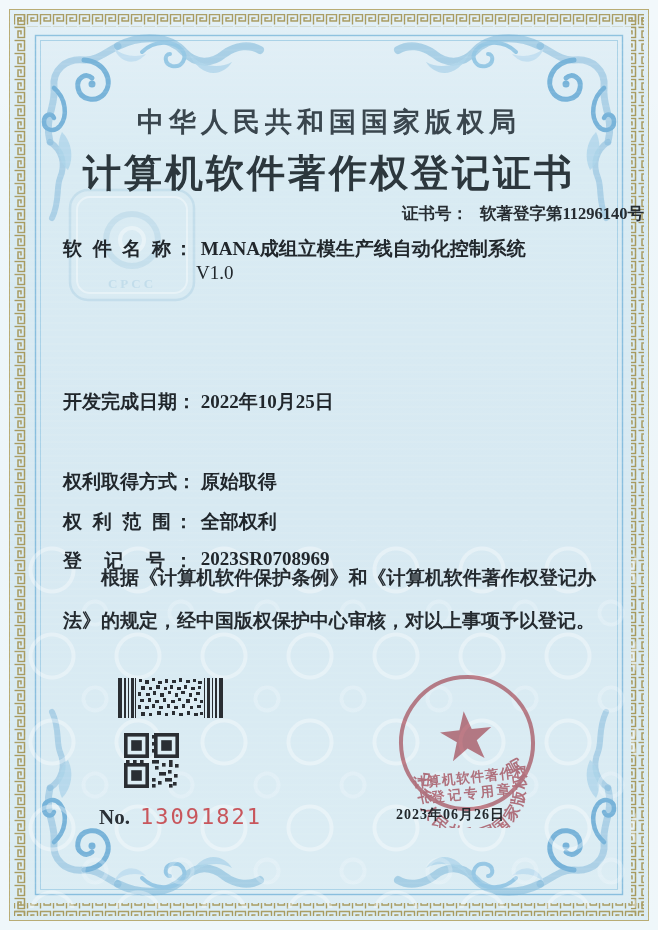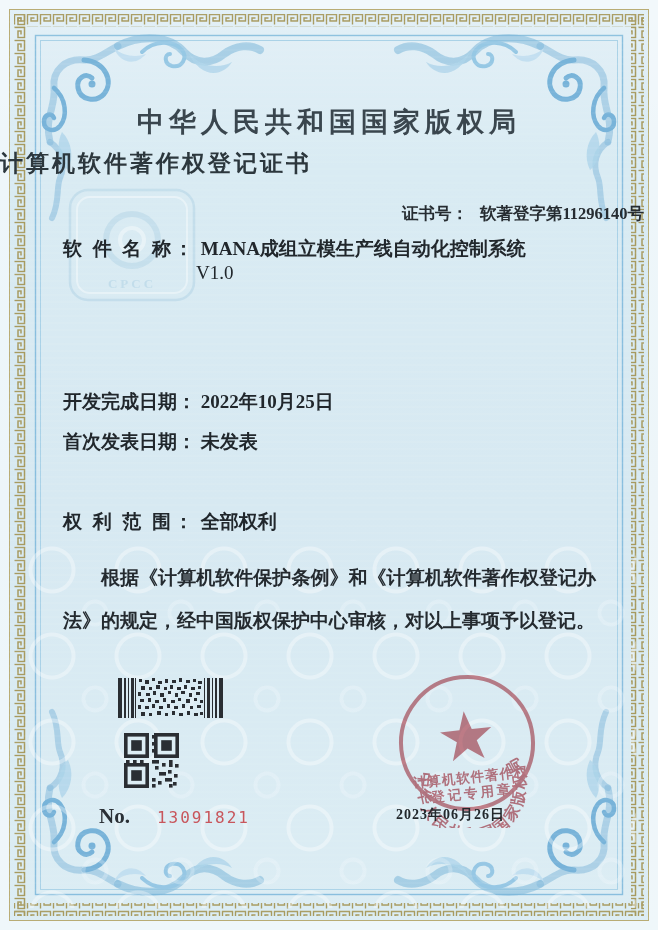--- a/index.html
+++ b/index.html
@@ -32,21 +32,21 @@
   }
   .emboss{position:absolute; left:66px; top:186px; opacity:.55; pointer-events:none;}
 
   .authority{
     position:absolute; left:0; top:104px; width:100%;
     text-align:center; font-size:27px; font-weight:bold; letter-spacing:5px;
     color:#3a464e;
   }
   .cert-title{
     position:absolute; left:0; top:148px; width:100%;
-    text-align:left; font-size:23px; font-weight:bold; letter-spacing:3px;
+    text-align:center; font-size:38px; font-weight:bold; letter-spacing:3px;
     color:#2c373d;
   }
   .certno{
     position:absolute; left:402px; top:203px; font-size:16.5px; font-weight:bold; color:#262c31;
     white-space:nowrap;
   }
   .certno .val{margin-left:12px;}
 
   .frow{position:absolute; left:63px; font-size:19px; font-weight:bold; color:#21272c; white-space:nowrap;}
   .flabel{display:inline-block; width:130px; text-align:justify; text-align-last:justify; vertical-align:top;}
@@ -59,21 +59,21 @@
     text-align:justify; text-indent:2em;
   }
 
   .barcode{position:absolute; left:118px; top:678px;}
   .qr{position:absolute; left:124px; top:733px;}
 
   .serial{position:absolute; left:99px; top:804px; font-size:21px; white-space:nowrap;}
   .serial .prefix{color:#2a3036; font-weight:600;}
   .serial .num{
     font-family:"DejaVu Sans Mono","Liberation Mono",monospace;
-    color:#c8565c; font-size:16px; letter-spacing:2px; margin-left:27px; font-weight:500;
+    color:#c8565c; font-size:22px; letter-spacing:2px; margin-left:10px; font-weight:500;
   }
 
   .seal{position:absolute; left:382px; top:658px; mix-blend-mode:multiply; opacity:.95;}
   .issue-date{
     position:absolute; left:396px; top:806px; font-size:14px; font-weight:bold;
     color:#22282c; letter-spacing:1px; white-space:nowrap;
   }
 </style>
 </head>
 <body>
@@ -136,31 +136,35 @@
     <span class="fvalue">MANA成组立模生产线自动化控制系统</span>
   </div>
   <div class="fvalue2" style="top:262px">V1.0</div>
 
 
   <div class="frow" style="top:389px">
     <span class="flabel">开发完成日期：</span>
     <span class="fvalue">2022年10月25日</span>
   </div>
 
-  <div class="frow" style="top:429px">
-    <span class="flabel">首次发表日期：</span>
-    <span class="fvalue">未发表</span>
-  </div>
-
+
+  <div class="frow" style="top:469px">
+    <span class="flabel">权利取得方式：</span>
+    <span class="fvalue">原始取得</span>
+  </div>
 
   <div class="frow" style="top:509px">
     <span class="flabel">权 利 范 围：</span>
     <span class="fvalue">全部权利</span>
   </div>
 
+  <div class="frow" style="top:548px">
+    <span class="flabel">登 记 号：</span>
+    <span class="fvalue">2023SR0708969</span>
+  </div>
 
   <div class="statement">根据《计算机软件保护条例》和《计算机软件著作权登记办法》的规定，经中国版权保护中心审核，对以上事项予以登记。</div>
 
   <svg class="barcode" width="105" height="40" viewBox="0 0 105 40">
     <g fill="#2a2e33">
       <rect x="0" y="0" width="4" height="40"></rect>
         <rect x="6" y="0" width="2" height="40"></rect>
       <rect x="10" y="0" width="1" height="40"></rect>
         <rect x="13" y="0" width="3" height="40"></rect>
       <rect x="17" y="0" width="1" height="40"></rect>

